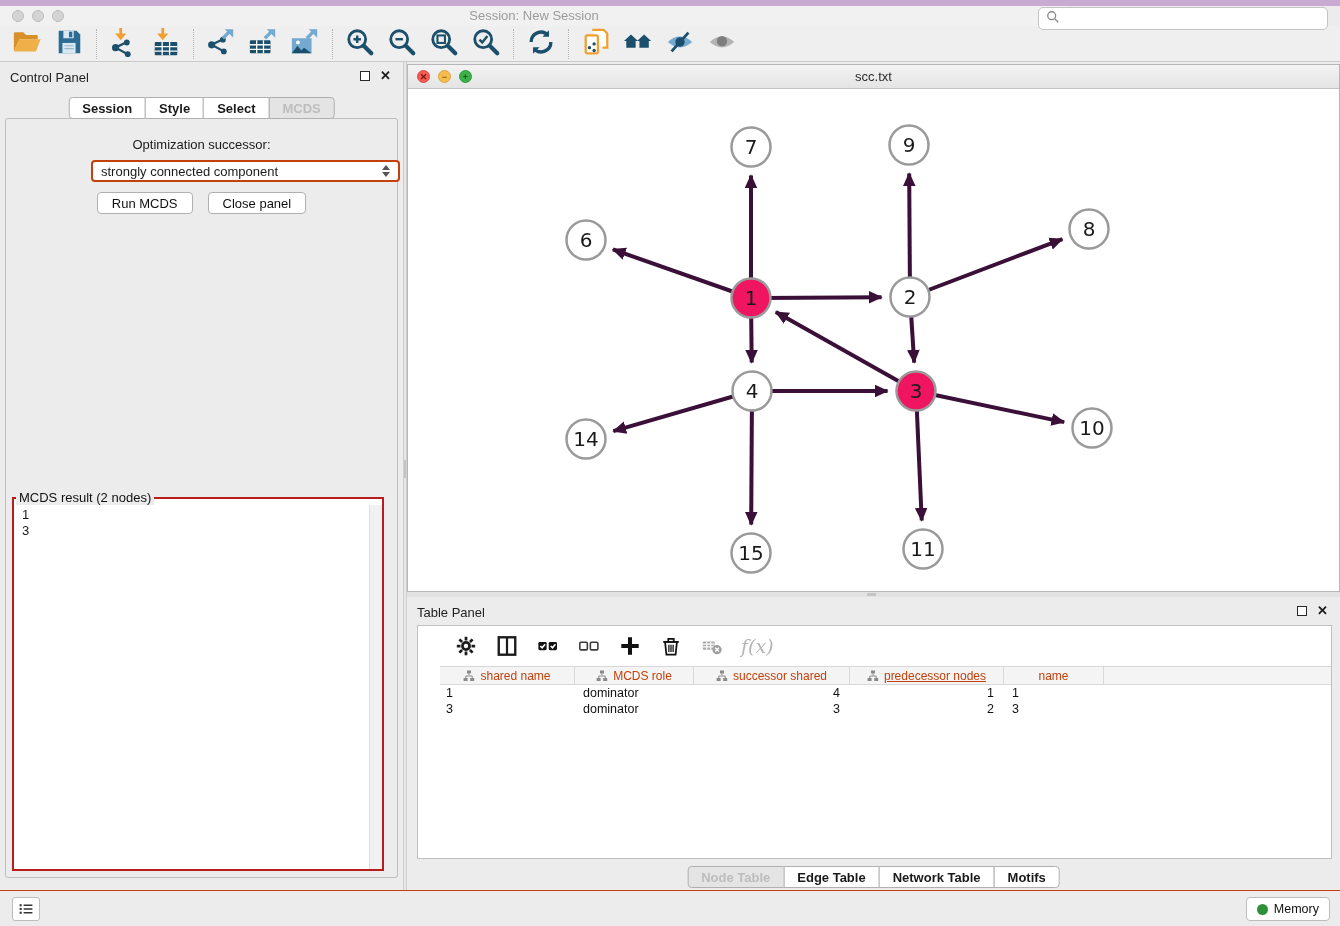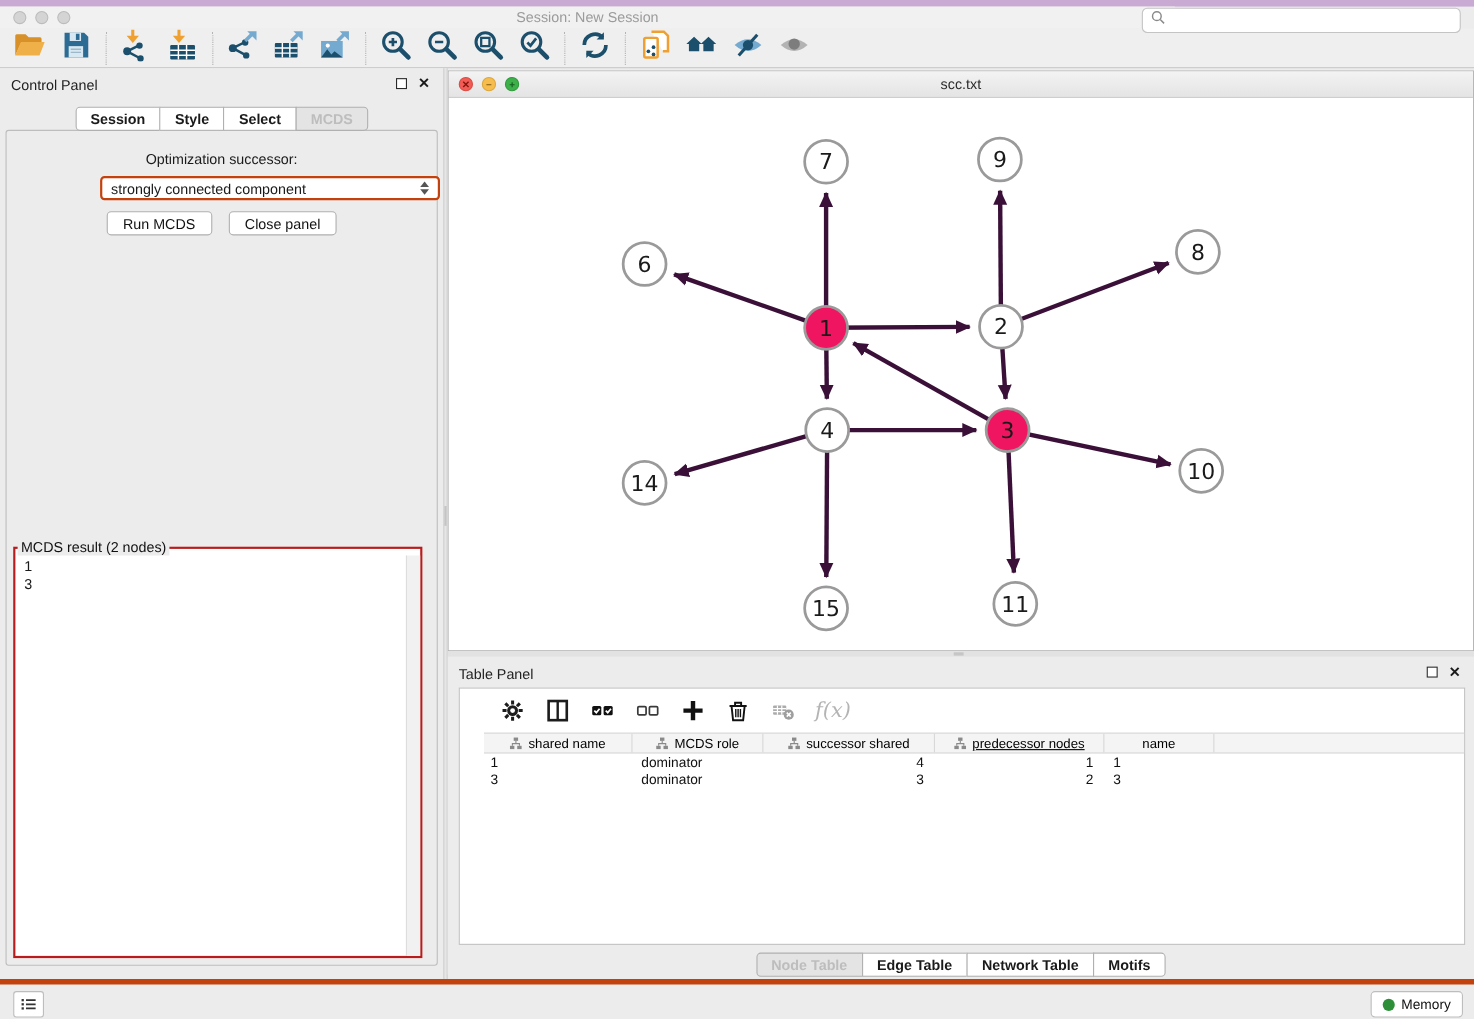--- a/index.html
+++ b/index.html
@@ -63,27 +63,27 @@
   #divider-h { position:absolute; left:407px; top:592px; width:933px; height:5px; background:#e2e2e2; }
   #divider-h .handle { position:absolute; left:460px; top:1px; width:9px; height:3px; background:#c6c6c6; }
 
   
   #table-panel { position:absolute; left:407px; top:597px; width:933px; height:289px; background:#ececec; }
   #tp-content { position:absolute; left:10px; top:28px; width:915px; height:234px; background:#fff; border:1px solid #c0c0c0;padding-left:22px; }
   #tp-toolbar { height:40px; display:flex; align-items:center; padding-left:14px; gap:17px; }
   .tp-icon { display:flex; align-items:center; justify-content:center; width:24px; height:24px; }
   #fx-label { font-family:"DejaVu Serif", serif; font-style:italic; font-size:19px; color:#b4b4b4; }
   #tp-header-row { display:flex; height:19px; background:#f4f4f4; border-top:1px solid #d8d8d8; border-bottom:1px solid #d8d8d8; }
-  .tp-hcell { display:flex; align-items:center; justify-content:center; gap:5px; border-right:1px solid #d8d8d8; font-size:12px; color:#000000; overflow:hidden; }
+  .tp-hcell { display:flex; align-items:center; justify-content:center; gap:5px; border-right:1px solid #d8d8d8; font-size:12px; color:#c2410c; overflow:hidden; }
   .tp-row { display:flex; height:16px; font-size:12.5px; color:#111; }
   .tp-cell { overflow:hidden; white-space:nowrap; }
   #tp-tabs { position:absolute; left:50%; transform:translateX(-50%); top:269px; }
 
   
-  #status-bar { position:absolute; left:0; top:890px; width:1340px; height:36px; background:#ececec; border-top:5px solid #c2410c; }
+  #status-bar { position:absolute; left:0; top:890px; width:1340px; height:36px; background:#ececec; border-top:1px solid #c2410c; }
   #list-btn { position:absolute; left:12px; top:6px; width:28px; height:24px; background:#fff; border:1px solid #bdbdbd; border-radius:3px; display:flex; align-items:center; justify-content:center; }
   #memory-btn { position:absolute; right:10px; top:6px; height:24px; background:#fff; border:1px solid #bdbdbd; border-radius:4px; padding:0 10px; display:flex; align-items:center; gap:6px; font-size:12.5px; color:#111; }
   #memory-dot { width:11px; height:11px; border-radius:50%; background:#2e8f39; }
 </style>
 </head>
 <body>
 
 <div id="app">
 
   <div id="top-strip"></div>

